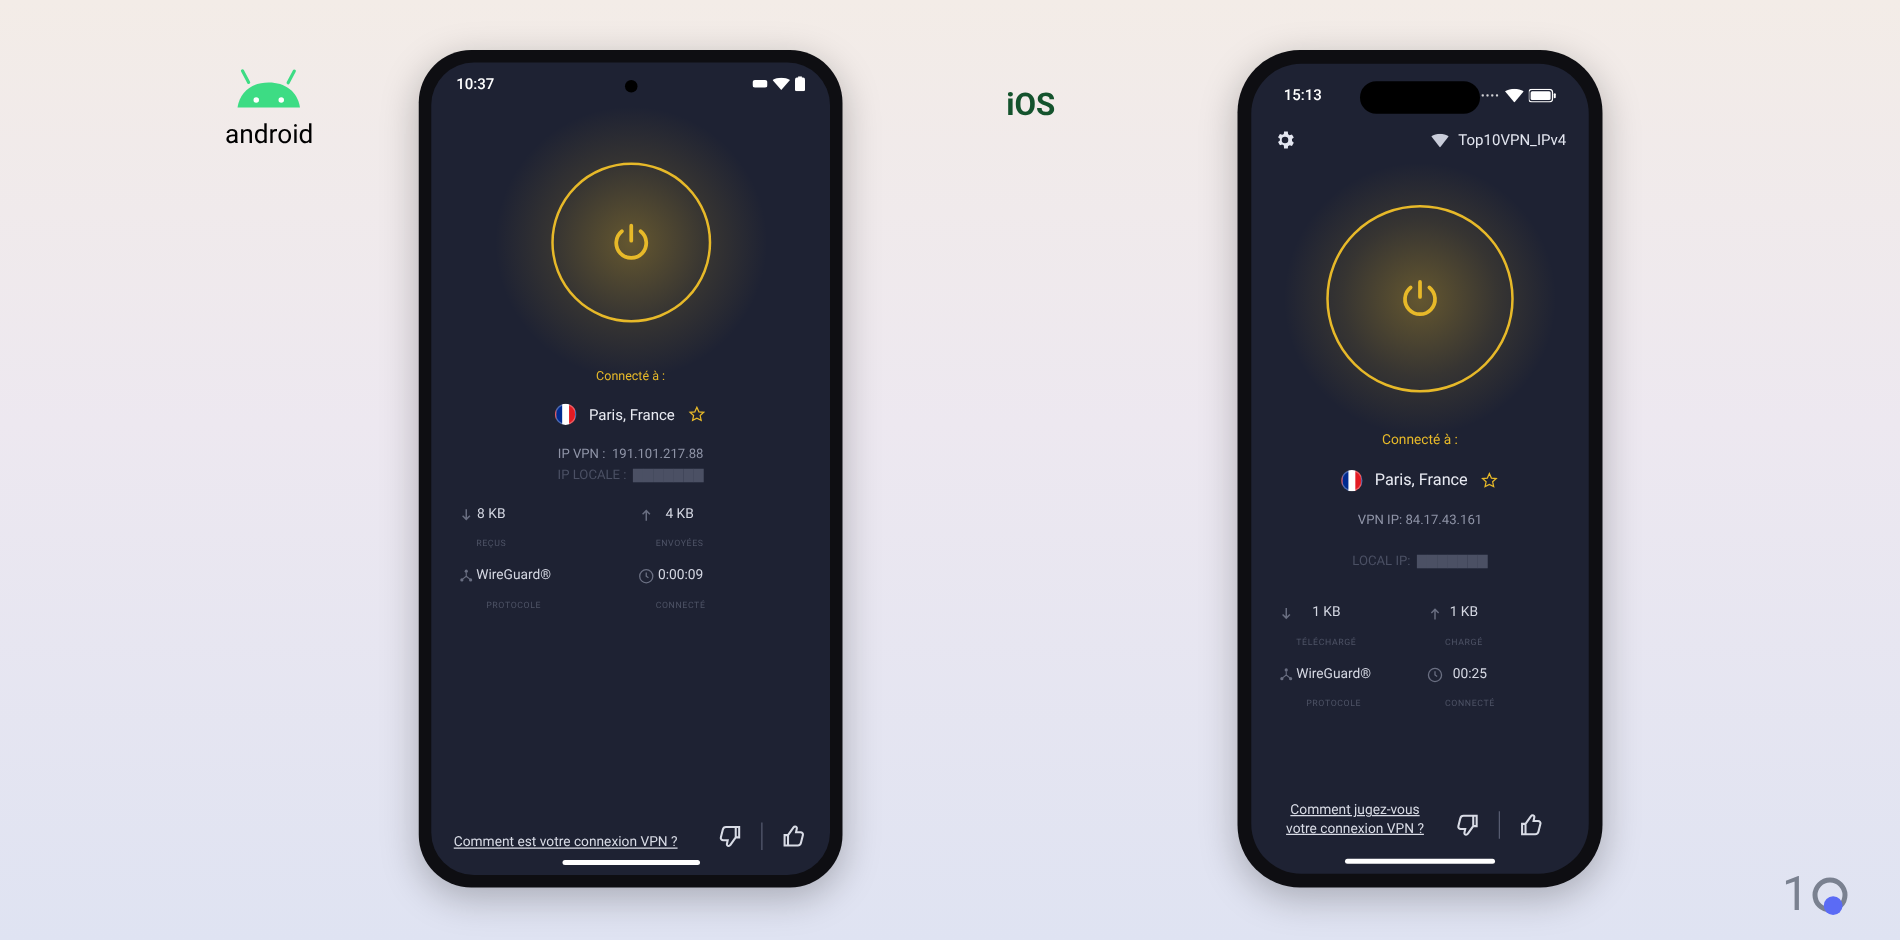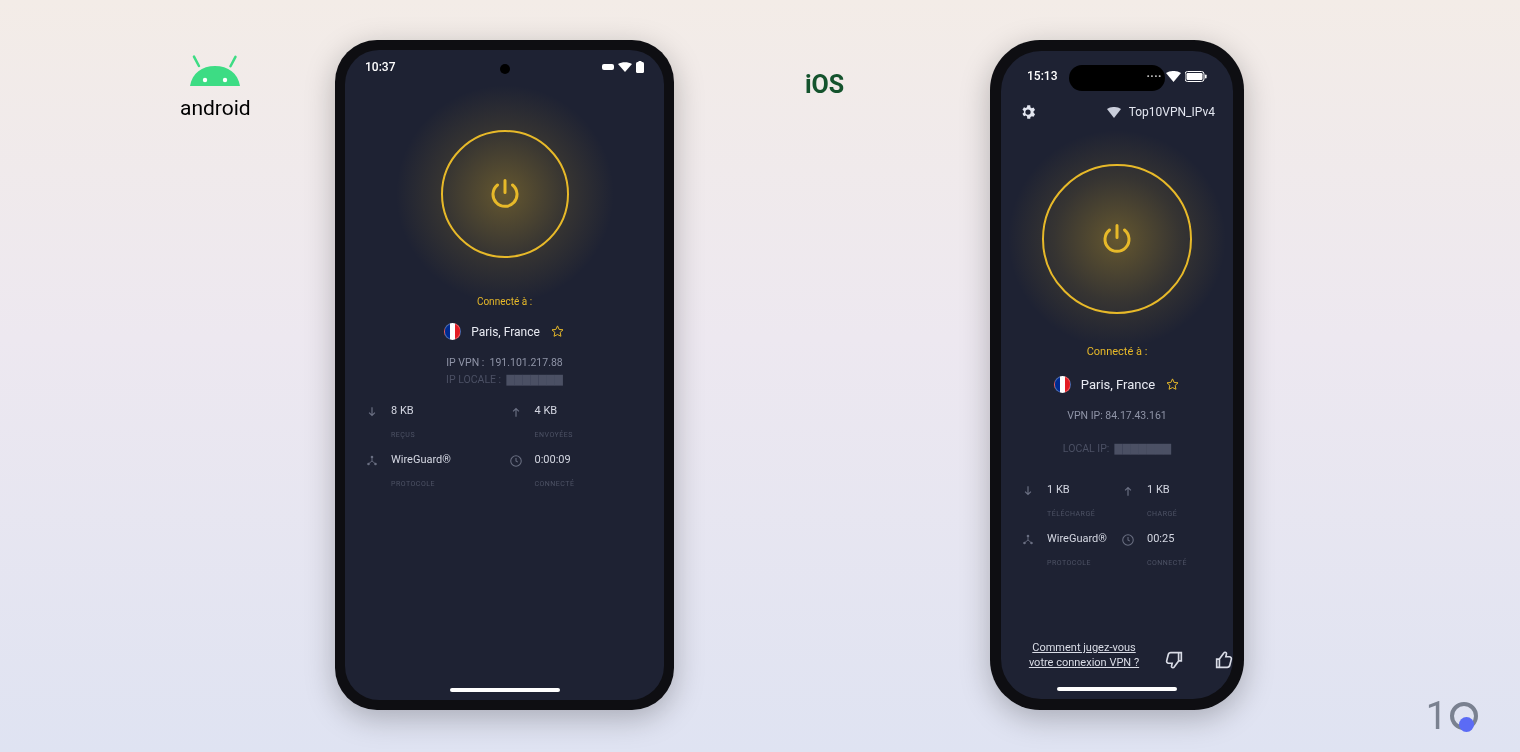--- a/index.html
+++ b/index.html
@@ -23,21 +23,21 @@
 
   
   .phone {
     position: absolute;
     background: #0e0e12;
     border-radius: 42px;
     box-shadow: 0 8px 30px rgba(0,0,0,0.25);
     padding: 10px;
   }
   .phone.android { left: 335px; top: 40px; width: 339px; height: 670px; }
-  .phone.ios     { left: 990px; top: 40px; width: 254px; height: 670px; border-radius: 50px; padding:11px;}
+  .phone.ios     { left: 990px; top: 40px; width: 292px; height: 670px; border-radius: 50px; padding:11px;}
   .phone.ios::before, .phone.ios::after { content:''; position:absolute; background:#0e0e12; border-radius:3px; }
   .screen {
     width: 100%; height: 100%;
     background: #1e2233;
     border-radius: 34px;
     position: relative;
     overflow: hidden;
     font-size: 11px;
     color: #8a8fa3;
     display:flex; flex-direction:column;
@@ -75,21 +75,21 @@
   .ios .location { margin-top:18px; font-size:13px; }
   .flag { width:17px;height:17px;border-radius:50%; background: linear-gradient(90deg,#002a8f 0 33%, #fff 33% 67%, #e31b23 67% 100%); border:1px solid rgba(255,255,255,0.3);}
 
   
   .ip-lines { text-align:center; margin-top:16px; font-size:10.5px; color:#8f94a7;}
   .ip-lines .local { color:#4b5064; margin-top:4px;}
 
   
   .stats { margin: 18px 20px 0; display:grid; grid-template-columns: 1fr 1fr; row-gap:14px; column-gap:8px;}
   .ios .stats { margin-top: 28px; }
-  .stat { display:flex; gap:10px; align-items:flex-start; }
+  .stat { display:flex; align-items:flex-start;text-align:center; }
   .stat .ico { width:16px; flex:none; color:#6a6f82; margin-top:1px;}
   .stat .val { color:#d4d7e2; font-size:11px; }
   .stat .lbl { color:#4e5366; font-size:7px; letter-spacing:0.5px; margin-top:14px; text-transform:uppercase;}
 
   .spacer { flex:1; }
 
   
   .feedback { display:flex; align-items:flex-end; gap:14px; padding: 0 18px 20px; color:#d9dce6; font-size:11px;text-decoration:underline;}
   .feedback .q { flex:1; }
   .ios .feedback { padding-bottom: 28px; }
@@ -214,20 +214,30 @@
             </svg></span>
         <span>
             <div class="val">0:00:09</div>
             <div class="lbl">CONNECTÉ</div>
           </span>
       </div>
     </div>
 
     <div class="spacer"></div>
 
+    <div class="feedback">
+      <span class="q">Comment est votre connexion VPN ?</span>
+      <span class="thumb"><svg viewBox="0 0 24 24" width="22" height="22">
+            <path fill="none" stroke="currentColor" stroke-width="1.8" d="M17 13V4h3v9zM17 4H8.5C7 4 6 5 5.7 6.3L4 13c-.3 1.3.7 2.5 2 2.5h4l-.7 3.2c-.2 1 .5 1.8 1.5 1.8.6 0 1.1-.3 1.4-.8L17 13"></path>
+          </svg></span>
+      <span class="sep"></span>
+      <span class="thumb"><svg viewBox="0 0 24 24" width="22" height="22">
+            <path fill="none" stroke="currentColor" stroke-width="1.8" d="M7 11v9H4v-9zM7 20h8.5c1.5 0 2.5-1 2.8-2.3L20 11c.3-1.3-.7-2.5-2-2.5h-4l.7-3.2c.2-1-.5-1.8-1.5-1.8-.6 0-1.1.3-1.4.8L7 11"></path>
+          </svg></span>
+    </div>
 
     <div class="home-ind"></div>
   </div>
 </div>
 
 <div class="phone ios">
   <div class="screen">
     <div class="dynamic-island"></div>
     <div class="statusbar">
       <span>15:13</span>

